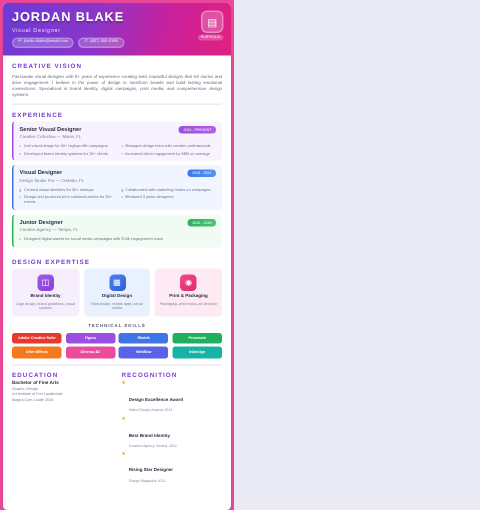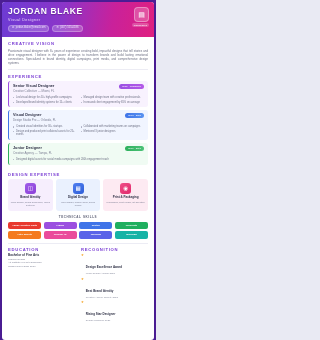--- a/index.html
+++ b/index.html
@@ -4,21 +4,21 @@
 <style>
   * { box-sizing: border-box; margin: 0; padding: 0; }
   html, body {
     width: 156px; height: 340px;
     background: #e9eaf3;
     font-family: "Liberation Sans", sans-serif;
     overflow: hidden;
   }
   .page {
     width: 156px; height: 340px;
-    background: #4c1d95;
+    background: #ec4899;
     position: relative;
     display: flex; flex-direction: column;
   }
   .sheet {
     margin: 2px 2px 0 2px;
     background: #ffffff;
     border-radius: 3px;
     overflow: hidden;
     flex: 1;
     display: flex; flex-direction: column;

